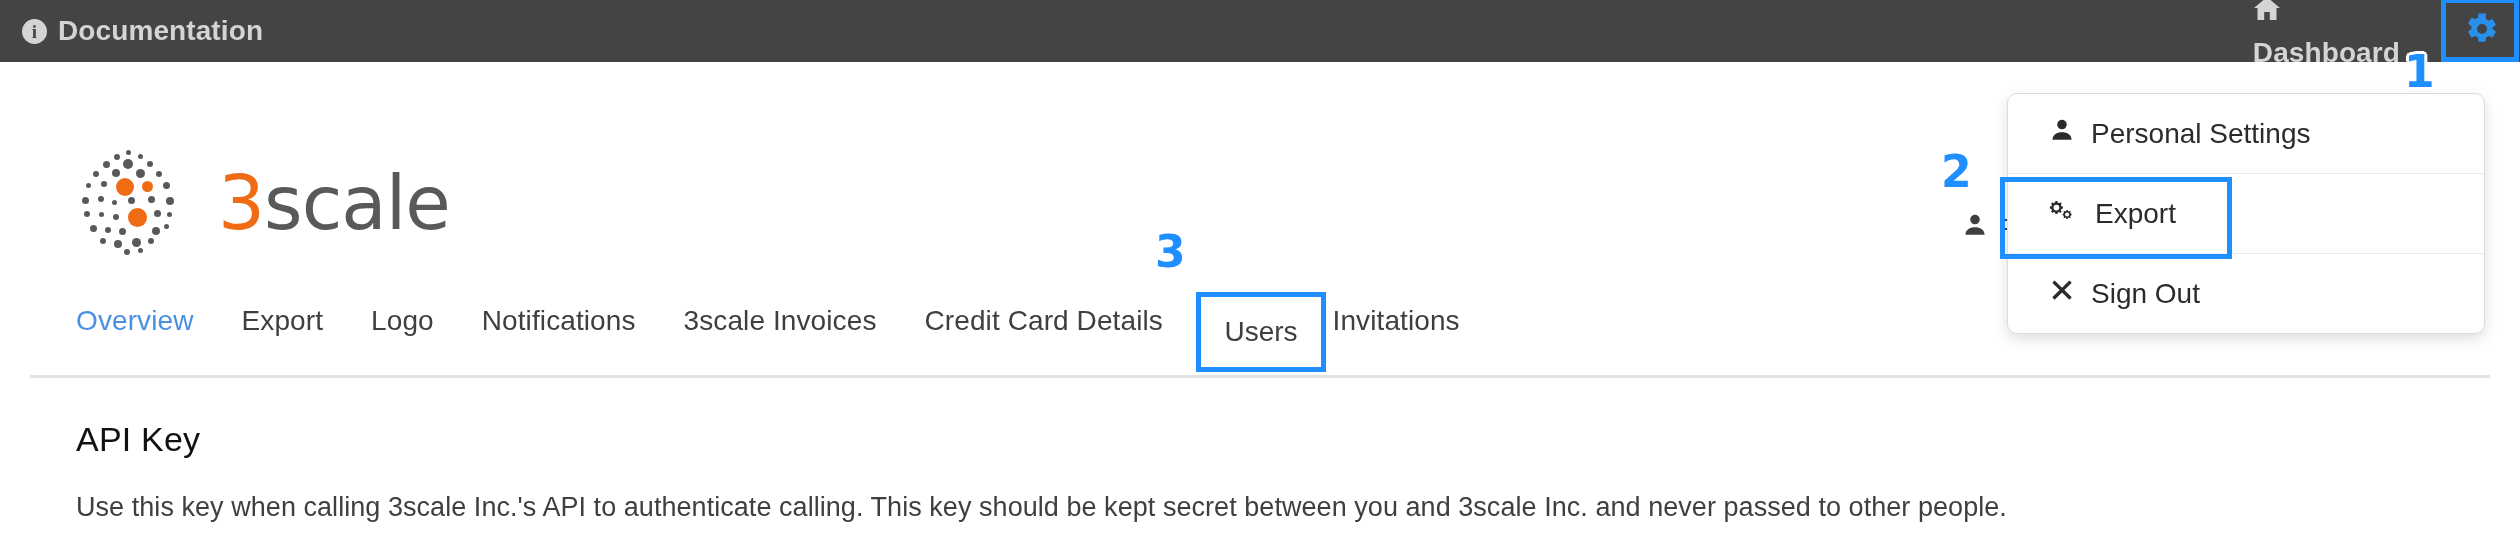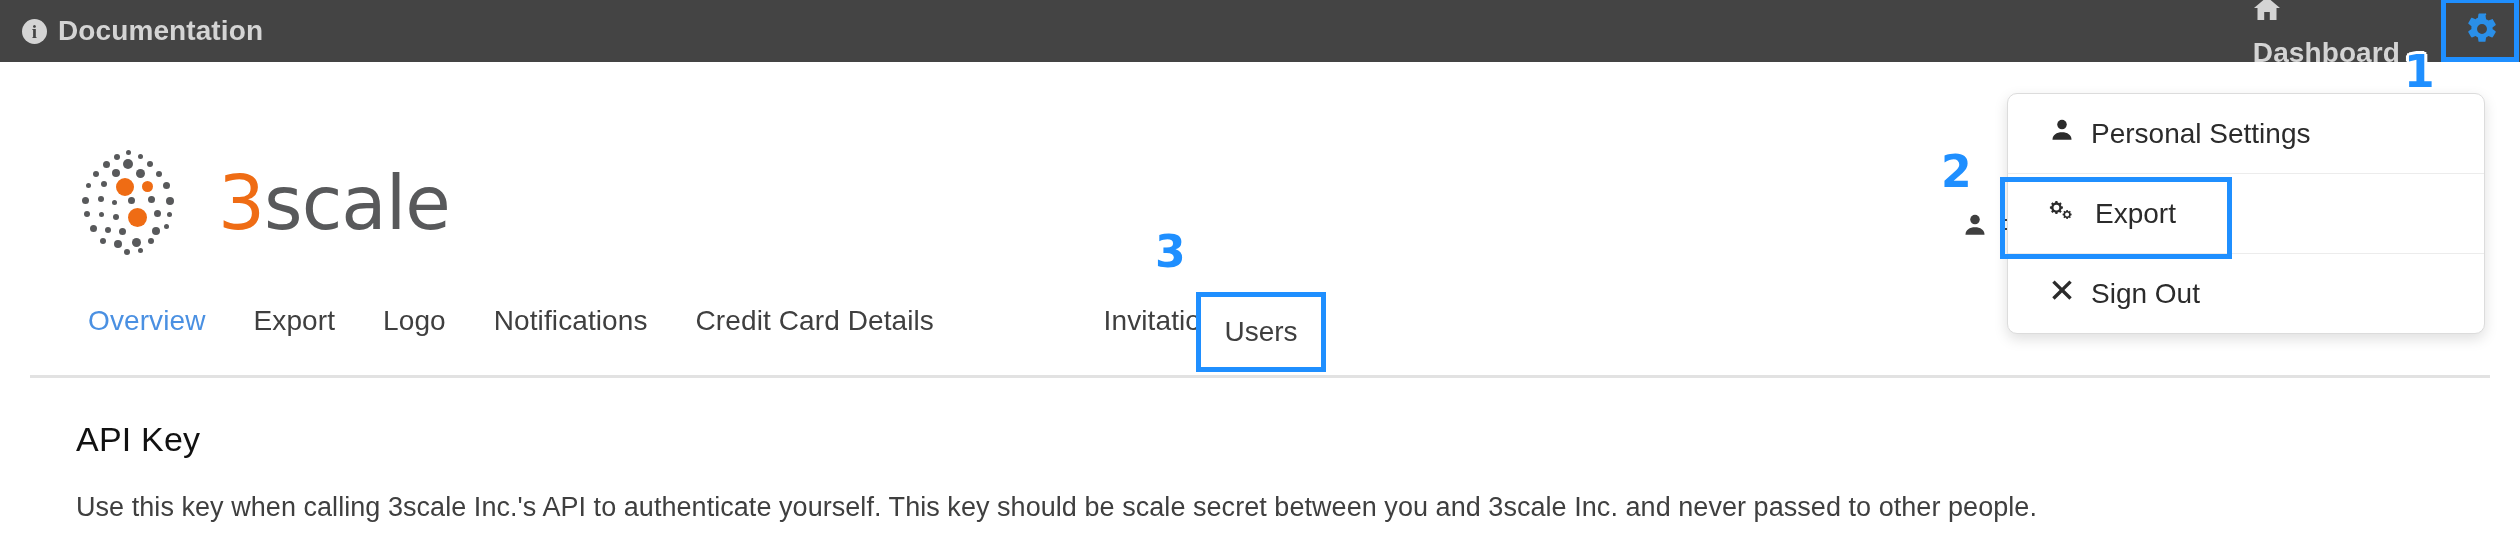--- a/index.html
+++ b/index.html
@@ -107,21 +107,21 @@
     align-items: center;
     gap: 12px;
     color: #3f3f3f;
     font-size: 28px;
     white-space: nowrap;
   }
 
   
   .nav {
     position: absolute;
-    left: 88px;
+    left: 76px;
     top: 305px;
     display: flex;
     align-items: baseline;
     gap: 0;
     white-space: nowrap;
   }
   .nav-item {
     font-size: 28px;
     color: #3f3f3f;
     padding: 0 24px;
@@ -325,31 +325,32 @@
       </svg>
     </span>
     <span>Personal Settings</span>
   </div>
 
   <div class="nav">
     <span class="nav-item active">Overview</span>
     <span class="nav-item">Export</span>
     <span class="nav-item">Logo</span>
     <span class="nav-item">Notifications</span>
+    <span class="nav-item">3scale Invoices</span>
     <span class="nav-item">Credit Card Details</span>
     <span class="nav-item" style="visibility:hidden">Users</span>
     <span class="nav-item">Invitations</span>
   </div>
   <div class="nav-divider"></div>
 
   <div class="hl hl-users"></div>
   <div class="hl-users-label">Users</div>
 
   <div class="api-title">API Key</div>
-  <div class="api-desc">Use this key when calling 3scale Inc.'s API to authenticate yourself. This key should be scale secret between you and 3scale Inc. and never passed to other people.</div>
+  <div class="api-desc">Use this key when calling 3scale Inc.'s API to authenticate calling. This key should be kept secret between you and 3scale Inc. and never passed to other people.</div>
 
   <div class="dropdown">
     <div class="dd-item">
       <span>
         <svg width="26" height="26" viewBox="0 0 24 24">
           <circle cx="12" cy="7" r="4.4" fill="#2b2b2b"></circle>
           <path d="M3.2 21c0-4.6 3.9-7 8.8-7s8.8 2.4 8.8 7z" fill="#2b2b2b"></path>
         </svg>
       </span>
       <span>Personal Settings</span>

